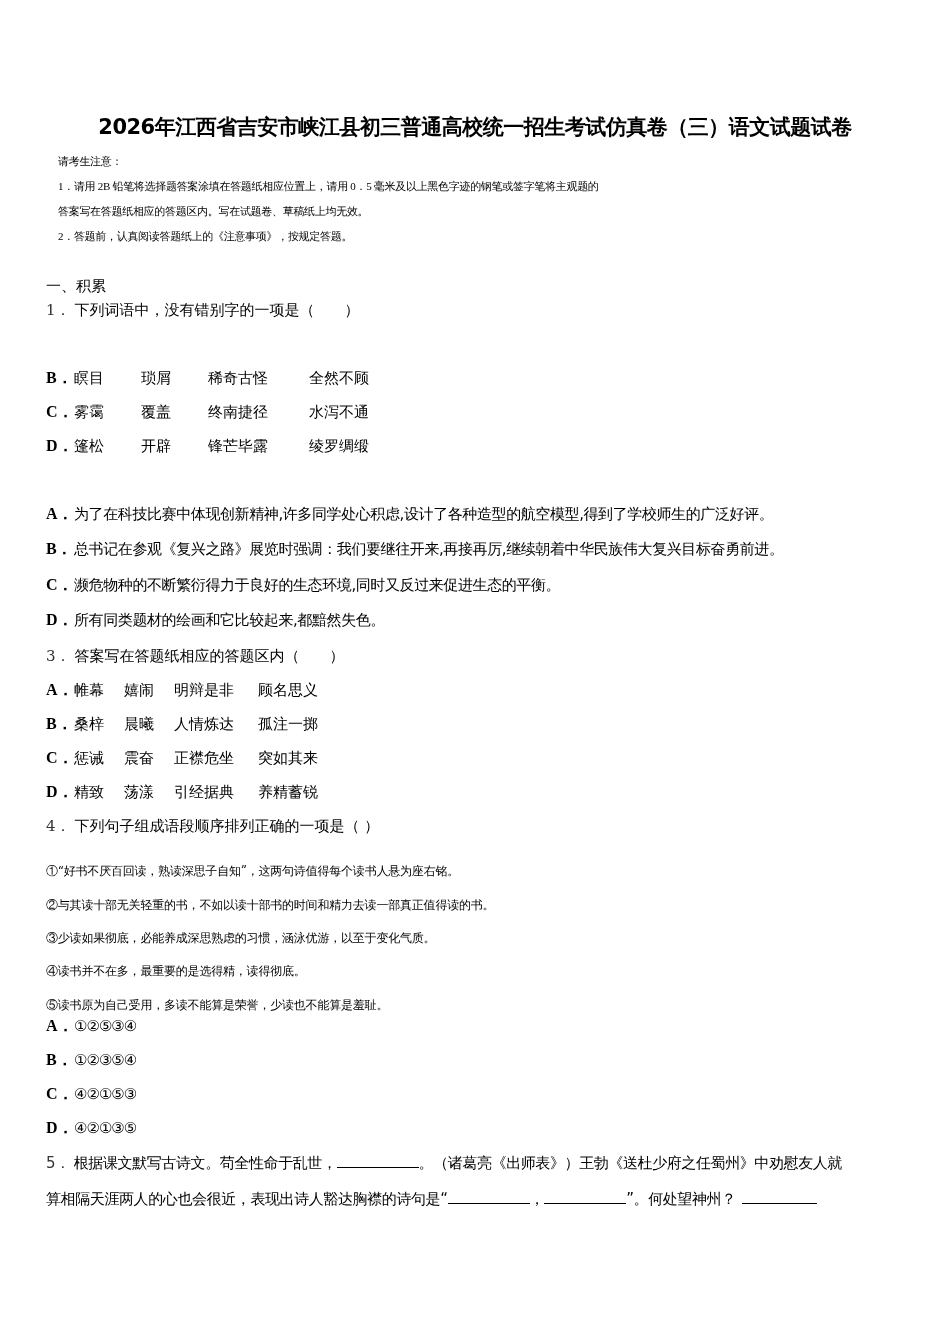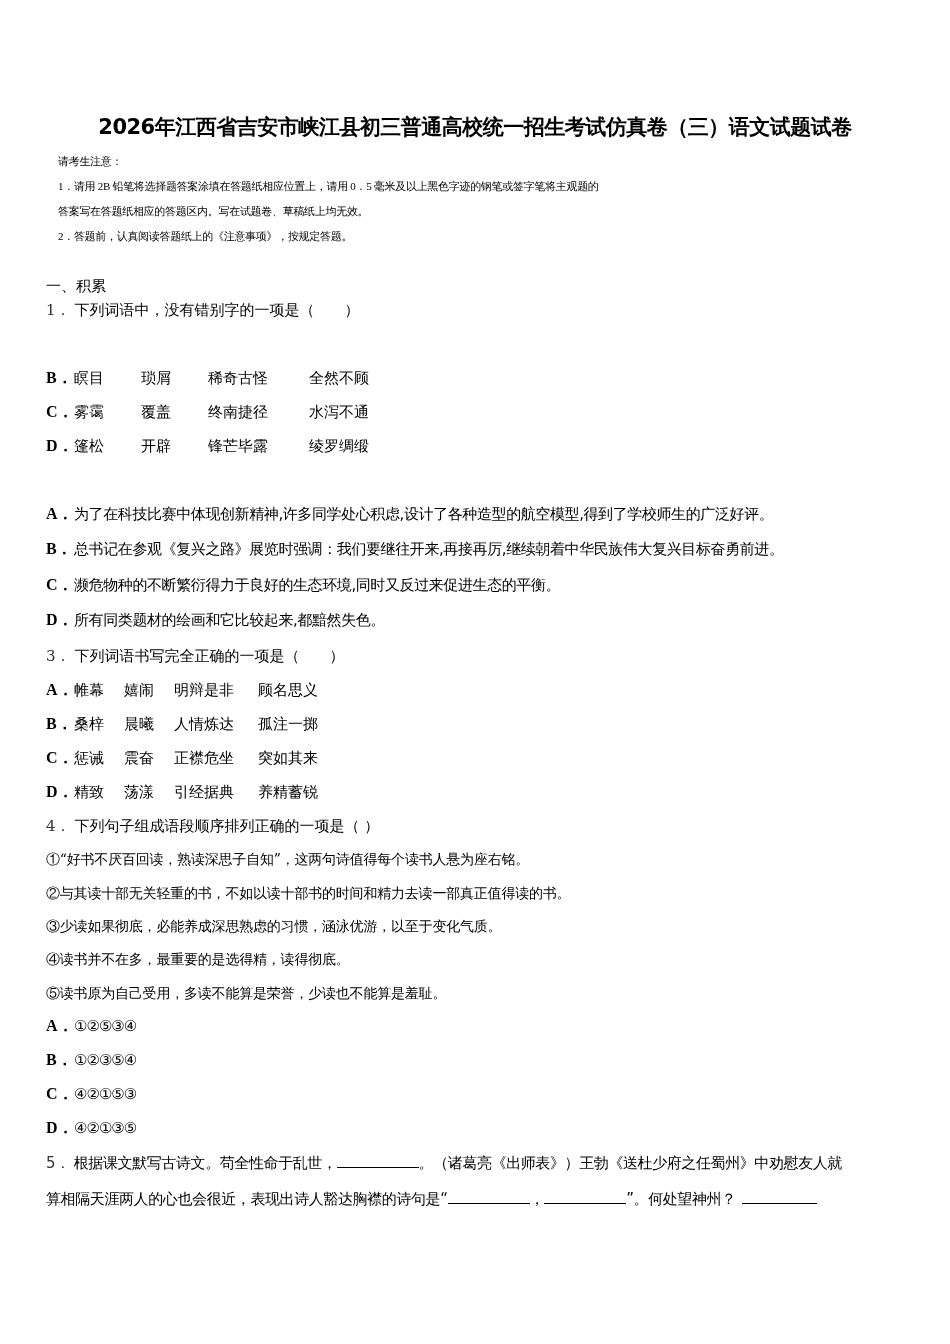--- a/index.html
+++ b/index.html
@@ -68,22 +68,23 @@
     .q1 .word { width: 67px; }
     .q1 .word.w3 { width: 101px; }
     .q3 .word { width: 50px; }
     .q3 .word.w3 { width: 84px; }
     .sent {
       font-family: "DejaVu Sans", "Liberation Sans", sans-serif;
       font-size: 15px;
       letter-spacing: -0.4px;
     }
     .q4item {
-      font-size: 14px;
+      font-size: 12px;
       letter-spacing: -0.2px;
+      margin-top: 12px;
     }
     .blank {
       display: inline-block;
       border-bottom: 1px solid #000;
       height: 14px;
       vertical-align: baseline;
     }
     .circ {
       letter-spacing: -1px;
     }
@@ -122,21 +123,21 @@
     <span class="opt-letter">B．</span><span>总书记在参观《复兴之路》展览时强调：我们要继往开来,再接再厉,继续朝着中华民族伟大复兴目标奋勇前进。</span>
   </div>
   <div class="line sent" style="top:574px;">
     <span class="opt-letter">C．</span><span>濒危物种的不断繁衍得力于良好的生态环境,同时又反过来促进生态的平衡。</span>
   </div>
   <div class="line sent" style="top:609px;">
     <span class="opt-letter">D．</span><span>所有同类题材的绘画和它比较起来,都黯然失色。</span>
   </div>
 
   <div class="line qhead" style="top:645px;">
-    <span class="qnum">3．</span><span>下列词语书写完全正确的一项是（　　）</span>
+    <span class="qnum">3．</span><span>答案写在答题纸相应的答题区内（　　）</span>
   </div>
   <div class="line q3" style="top:679px;">
     <span class="opt-letter">A．</span><span class="word">帷幕</span><span class="word">嬉闹</span><span class="word w3">明辩是非</span><span class="word">顾名思义</span>
   </div>
   <div class="line q3" style="top:713px;">
     <span class="opt-letter">B．</span><span class="word">桑梓</span><span class="word">晨曦</span><span class="word w3">人情炼达</span><span class="word">孤注一掷</span>
   </div>
   <div class="line q3" style="top:747px;">
     <span class="opt-letter">C．</span><span class="word">惩诫</span><span class="word">震奋</span><span class="word w3">正襟危坐</span><span class="word">突如其来</span>
   </div>

